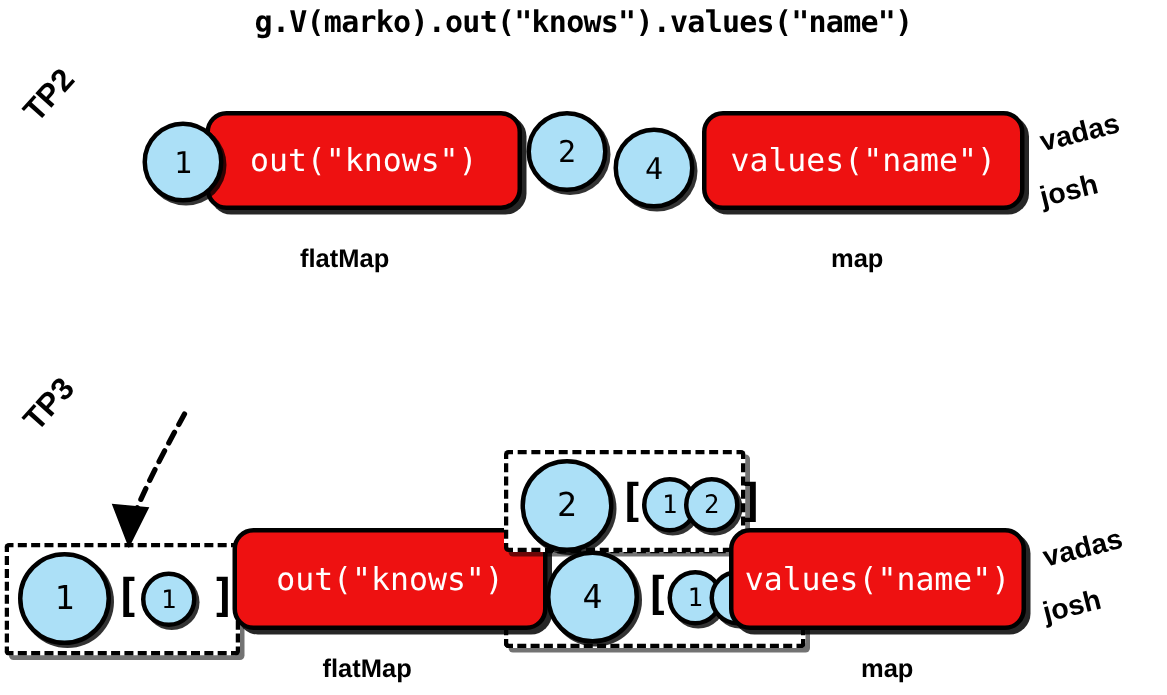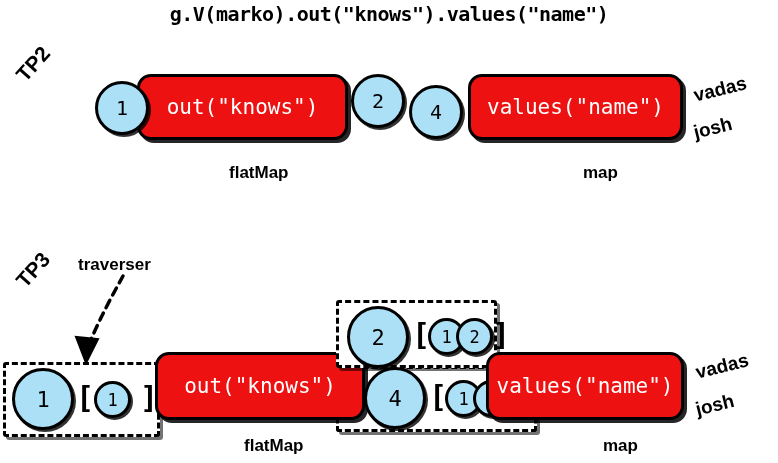--- a/index.html
+++ b/index.html
@@ -51,21 +51,20 @@
     position:absolute;font-family:"DejaVu Sans Mono",monospace;
     font-size:30px;color:#000;font-weight:bold;line-height:1;
   }
 
   
   .caption{
     position:absolute;font-family:"Liberation Sans",sans-serif;
     font-size:17px;font-weight:bold;color:#000;white-space:nowrap;
     text-shadow:1.5px 1.5px 0 #ffffff,-1px -1px 0 #ffffff,
                 1.5px -1px 0 #ffffff,-1px 1.5px 0 #ffffff;
-    margin-left:29px;
   }
 
   
   .rot-tp{
     position:absolute;font-family:"Liberation Sans",sans-serif;
     font-size:21px;font-weight:bold;color:#000;white-space:nowrap;
     transform:rotate(-48deg);transform-origin:50% 50%;
     text-shadow:2px 2px 0 #ffffff,-1.5px -1.5px 0 #ffffff,
                 2px -1.5px 0 #ffffff,-1.5px 2px 0 #ffffff;
   }
@@ -103,21 +102,20 @@
   <div class="circ tp2" style="left:409px;top:85px;width:54px;height:54px;z-index:7;">4</div>
 
   <div class="caption" style="left:200px;top:163px;">flatMap</div>
   <div class="caption" style="left:554px;top:163px;">map</div>
 
   <div class="rot-out" style="left:694px;top:85px;">vadas</div>
   <div class="rot-out" style="left:694px;top:122px;">josh</div>
 
   <div class="rot-tp" style="left:14px;top:258px;">TP3</div>
 
-  <div class="trav-label" style="left:78px;top:255px;">traverser</div>
 
   <div class="tbox" style="left:3px;top:362px;width:157px;height:75px;z-index:2;"></div>
   <div class="circ big" style="left:12px;top:368px;width:62px;height:62px;z-index:4;">1</div>
   <div class="brk" style="left:76px;top:383px;z-index:4;">[</div>
   <div class="circ small" style="left:94px;top:381px;width:37px;height:37px;z-index:4;">1</div>
   <div class="brk" style="left:140px;top:383px;z-index:4;">]</div>
 
   <div class="step flat3" style="left:155px;top:352px;width:210px;height:68px;">out("knows")</div>
 
   <div class="tbox" style="left:336px;top:300px;width:161px;height:68px;z-index:7;"></div>

